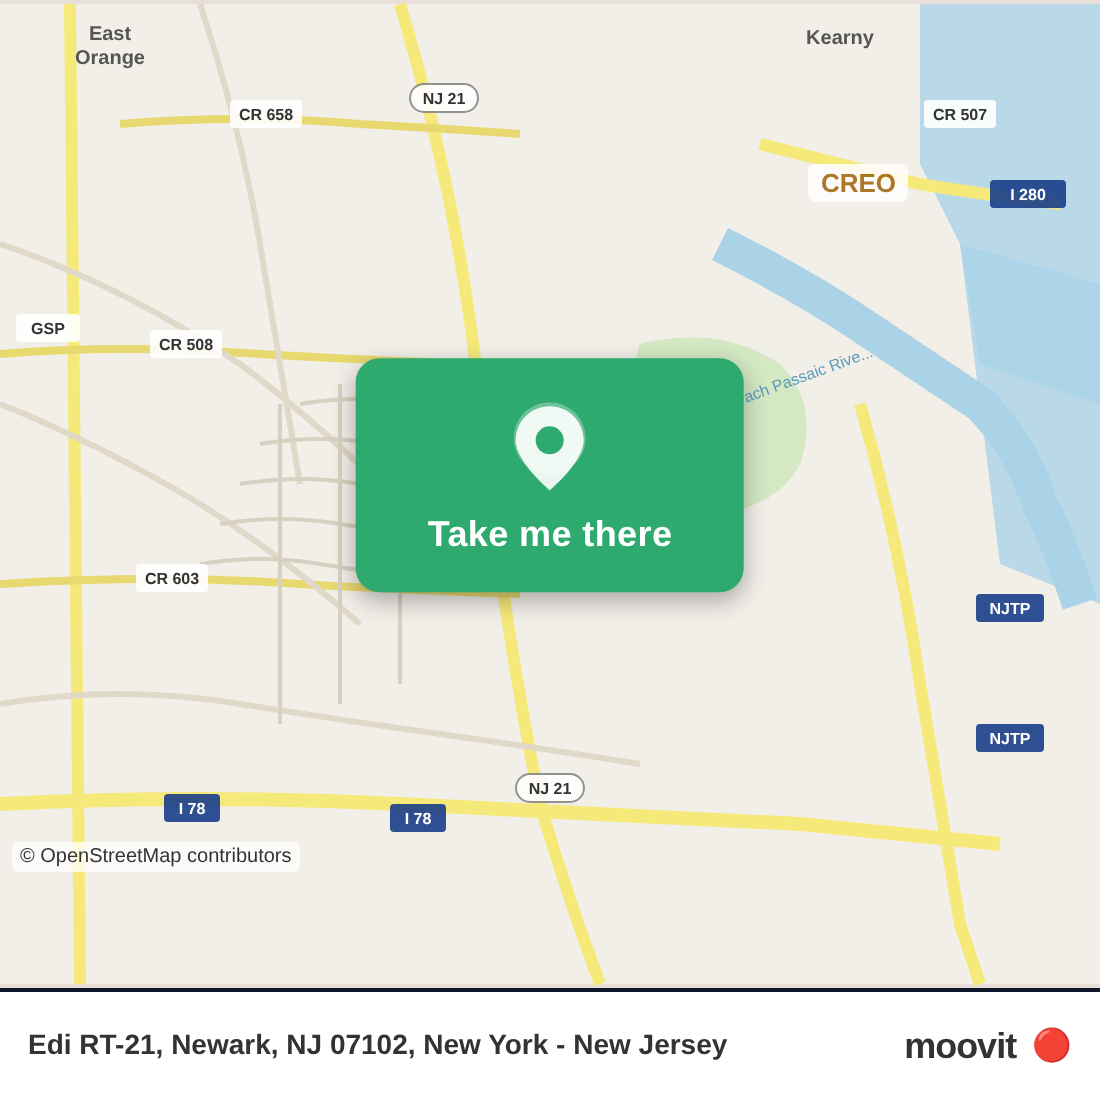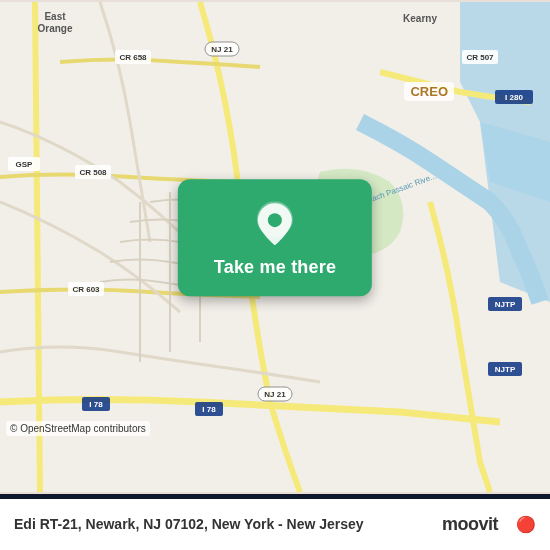--- a/index.html
+++ b/index.html
@@ -66,40 +66,40 @@
       white-space: nowrap;
       letter-spacing: 0.2px;
     }
 
     
     #bottom-bar {
       background: white;
       padding: 10px 14px 10px 14px;
       display: flex;
       align-items: center;
-      border-top: 5px solid #0f172a;
+      border-top: 2px solid #0f172a;
       min-height: 56px;
     }
 
     #location-info {
       flex: 1;
       font-size: 13px;
       color: #333;
       line-height: 1.4;
     }
 
     #location-name {
       font-weight: 700;
       font-size: 14px;
     }
 
     #moovit-logo {
       display: flex;
       align-items: center;
-      gap: 18px;
+      gap: 8px;
       flex-shrink: 0;
       margin-left: 10px;
     }
 
     #moovit-text {
       font-size: 18px;
       font-weight: 700;
       color: #333;
       letter-spacing: -0.5px;
     }

